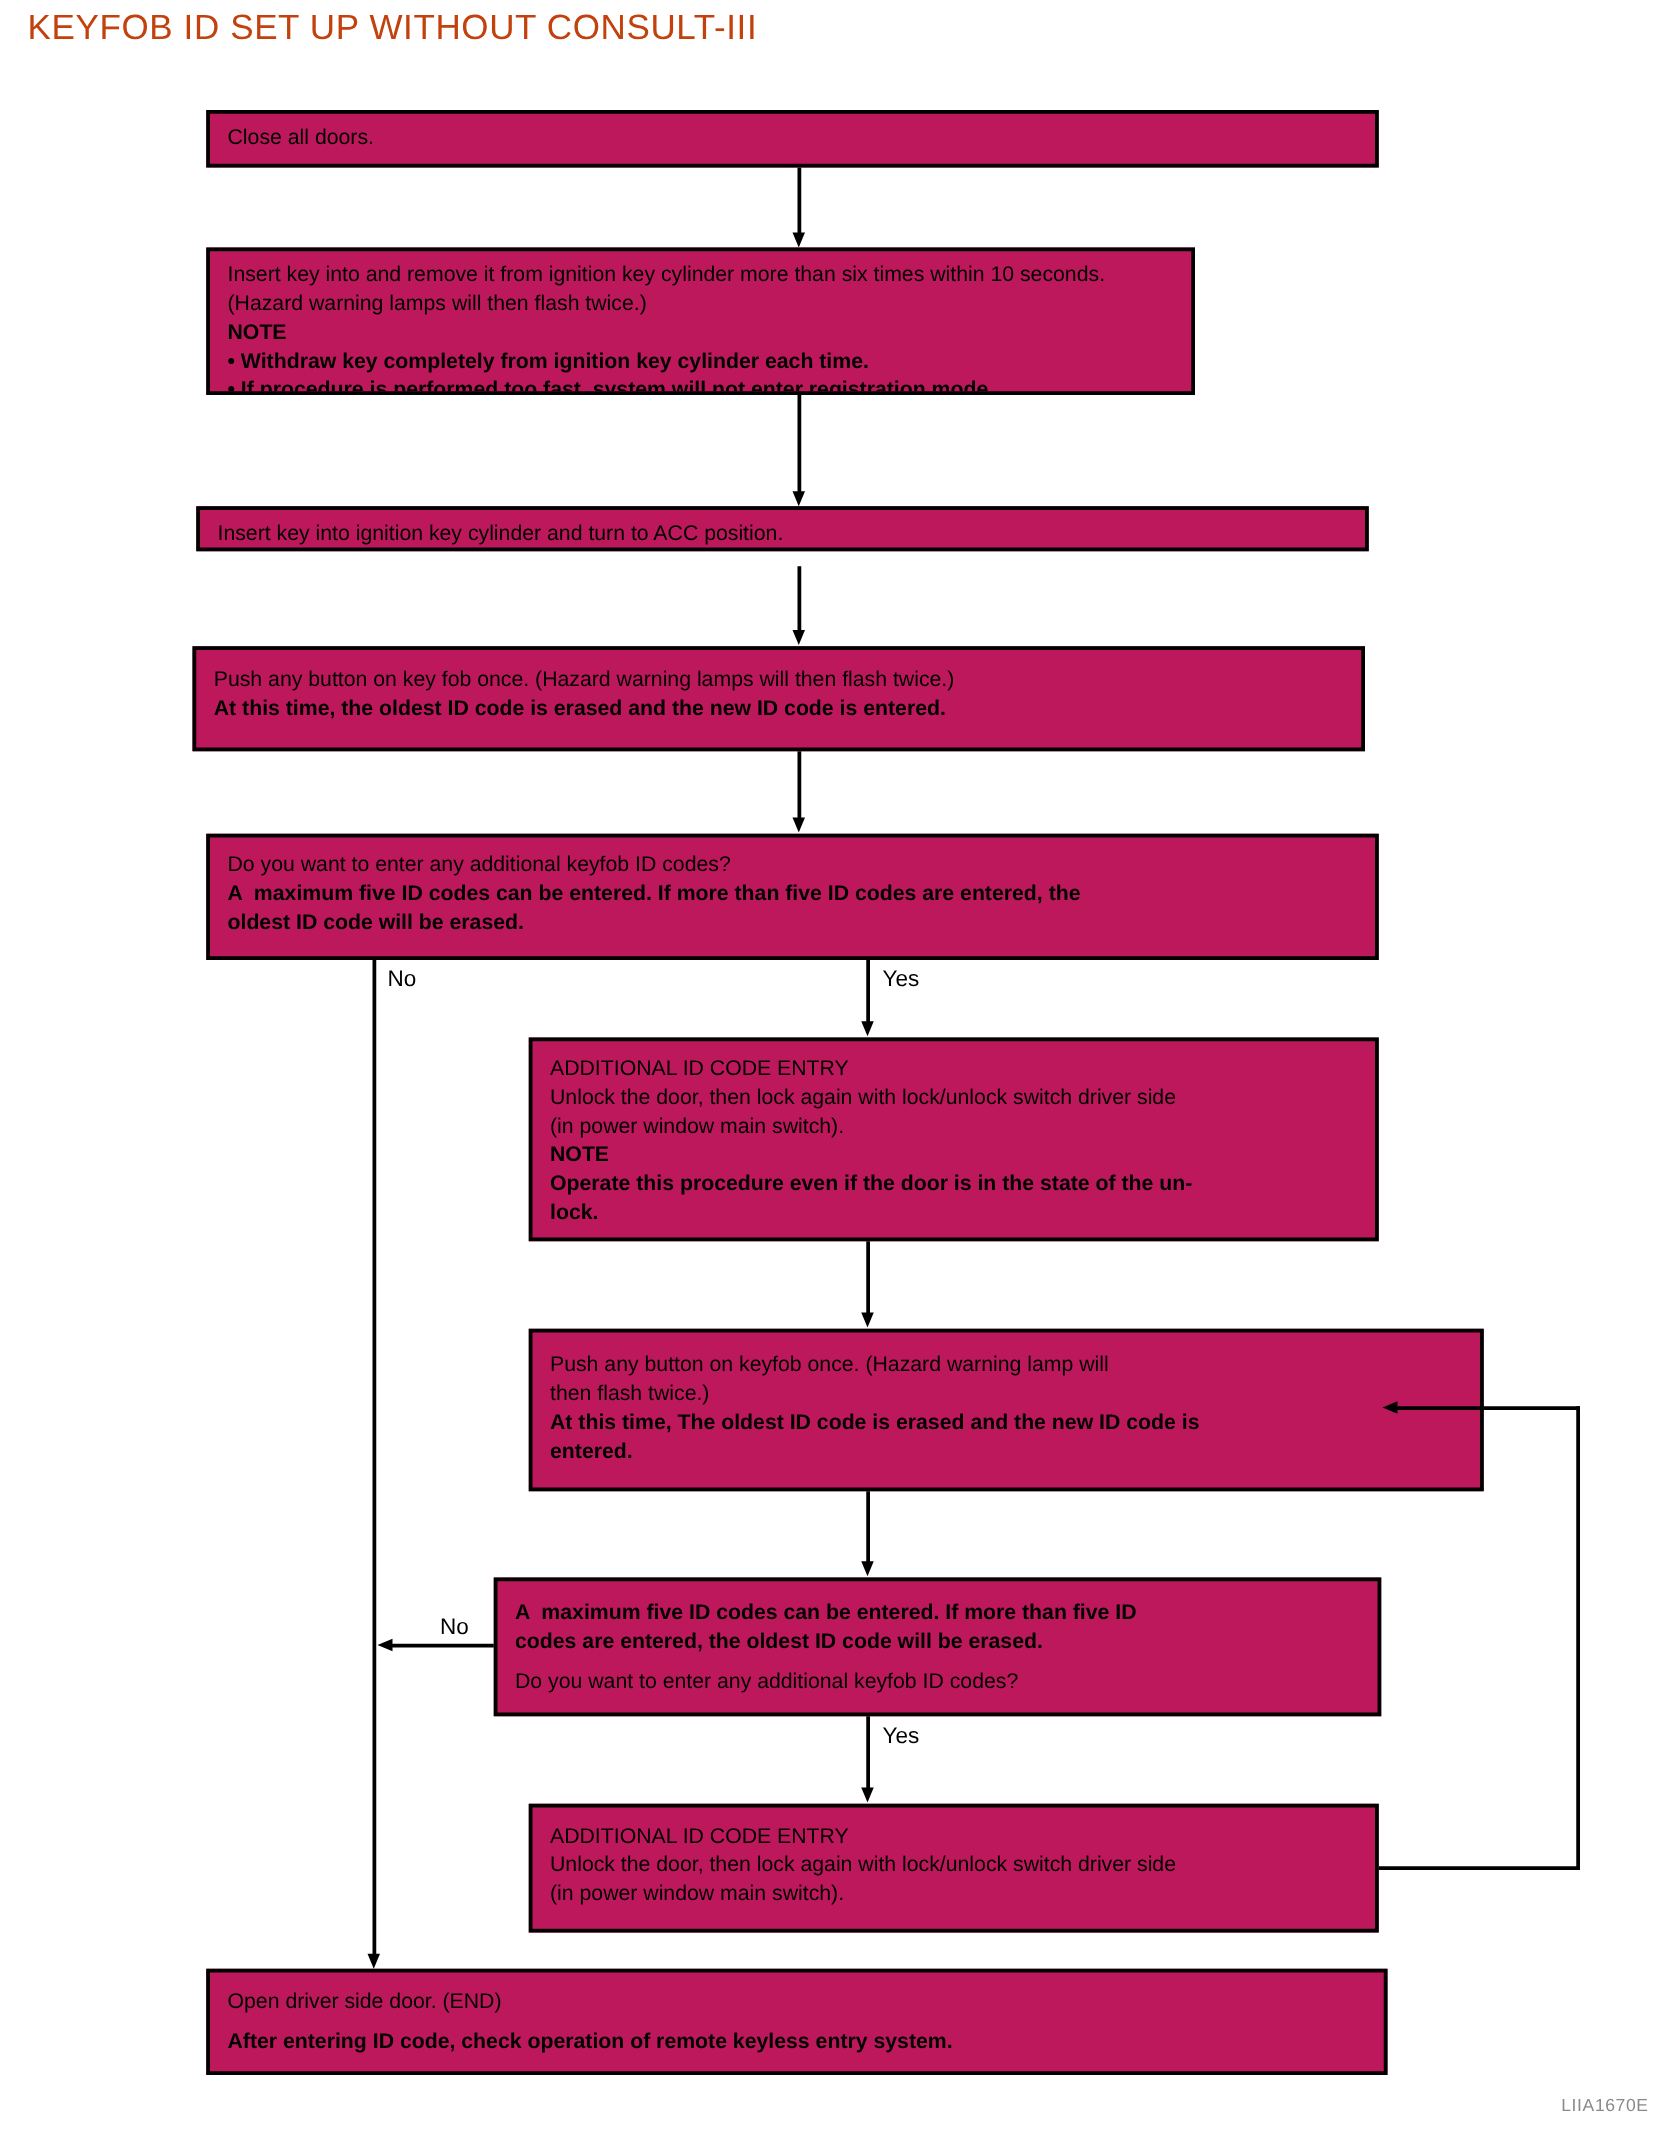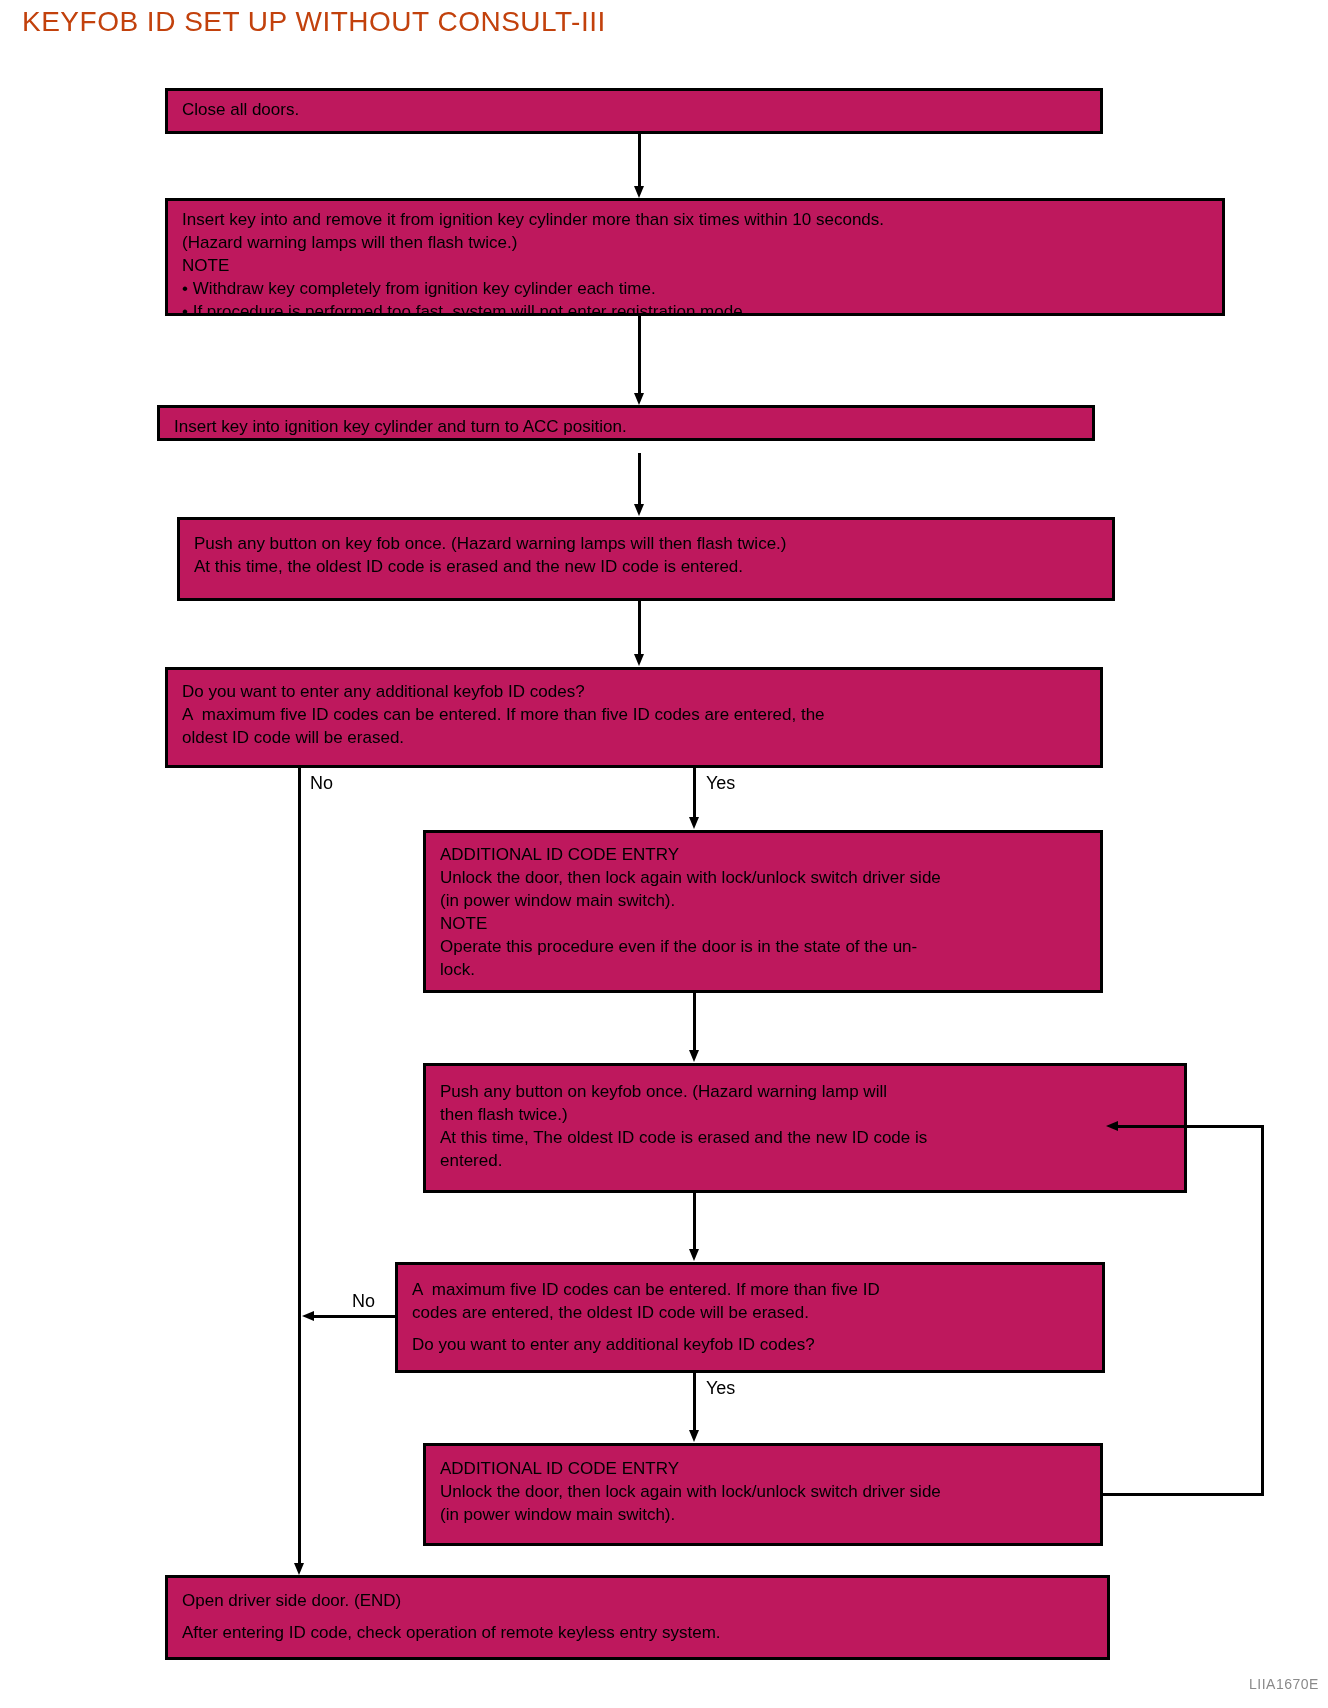--- a/index.html
+++ b/index.html
@@ -2,21 +2,21 @@
 <html><head>
 <meta charset="utf-8">
 <style>
   html,body{margin:0;padding:0;background:#fff;}
   body{font-family:"Liberation Sans", sans-serif; color:#000;}
   #page{position:relative;width:1328px;height:1708px;background:#fff;overflow:hidden;}
   .title{position:absolute;left:22px;top:6px;font-size:28px;letter-spacing:0.5px;color:#c2410c;}
   .box{position:absolute;border:3px solid #000;background:#be185d;box-sizing:border-box;
        padding:7px 14px 4px 14px;overflow:hidden;}
   .box p{margin:0;font-size:17px;line-height:23px;white-space:pre-wrap;}
-  .box p.b{font-weight:normal;}
+  .box p.b{font-weight:bold;}
   .gap{margin-top:9px !important;}
   .vline{position:absolute;width:3px;background:#000;}
   .hline{position:absolute;height:3px;background:#000;}
   .arrow-down{position:absolute;width:0;height:0;
       border-left:5px solid transparent;border-right:5px solid transparent;
       border-top:12px solid #000;}
   .arrow-left{position:absolute;width:0;height:0;
       border-top:5px solid transparent;border-bottom:5px solid transparent;
       border-right:12px solid #000;}
   .blabel{position:absolute;font-size:18px;line-height:18px;}
@@ -29,39 +29,39 @@
 
   <div class="title">KEYFOB ID SET UP WITHOUT CONSULT-III</div>
 
   <div class="box" style="left:165px;top:88px;width:938px;height:46px;">
     <p>Close all doors.</p>
   </div>
 
   <div class="vline" style="left:638px;top:134px;height:53px;"></div>
   <div class="arrow-down" style="left:634px;top:186px;"></div>
 
-  <div class="box" style="left:165px;top:198px;width:1060px;height:118px;">
+  <div class="box" style="left:165px;top:198px;width:791px;height:118px;">
     <p>Insert key into and remove it from ignition key cylinder more than six times within 10 seconds.</p>
     <p>(Hazard warning lamps will then flash twice.)</p>
     <p class="b">NOTE</p>
     <p class="b">• Withdraw key completely from ignition key cylinder each time.</p>
     <p class="b">• If procedure is performed too fast, system will not enter registration mode.</p>
   </div>
 
   <div class="vline" style="left:638px;top:316px;height:78px;"></div>
   <div class="arrow-down" style="left:634px;top:393px;"></div>
 
   <div class="box" style="left:157px;top:405px;width:938px;height:36px;">
     <p>Insert key into ignition key cylinder and turn to ACC position.</p>
   </div>
 
   <div class="vline" style="left:638px;top:453px;height:52px;"></div>
   <div class="arrow-down" style="left:634px;top:504px;"></div>
 
-  <div class="box" style="left:177px;top:517px;width:938px;height:84px;padding-top:12px;">
+  <div class="box" style="left:154px;top:517px;width:938px;height:84px;padding-top:12px;">
     <p>Push any button on key fob once. (Hazard warning lamps will then flash twice.)</p>
     <p class="b">At this time, the oldest ID code is erased and the new ID code is entered.</p>
   </div>
 
   <div class="vline" style="left:638px;top:601px;height:54px;"></div>
   <div class="arrow-down" style="left:634px;top:654px;"></div>
 
   <div class="box" style="left:165px;top:667px;width:938px;height:101px;padding-top:10px;">
     <p>Do you want to enter any additional keyfob ID codes?</p>
     <p class="b">A  maximum five ID codes can be entered. If more than five ID codes are entered, the</p>

